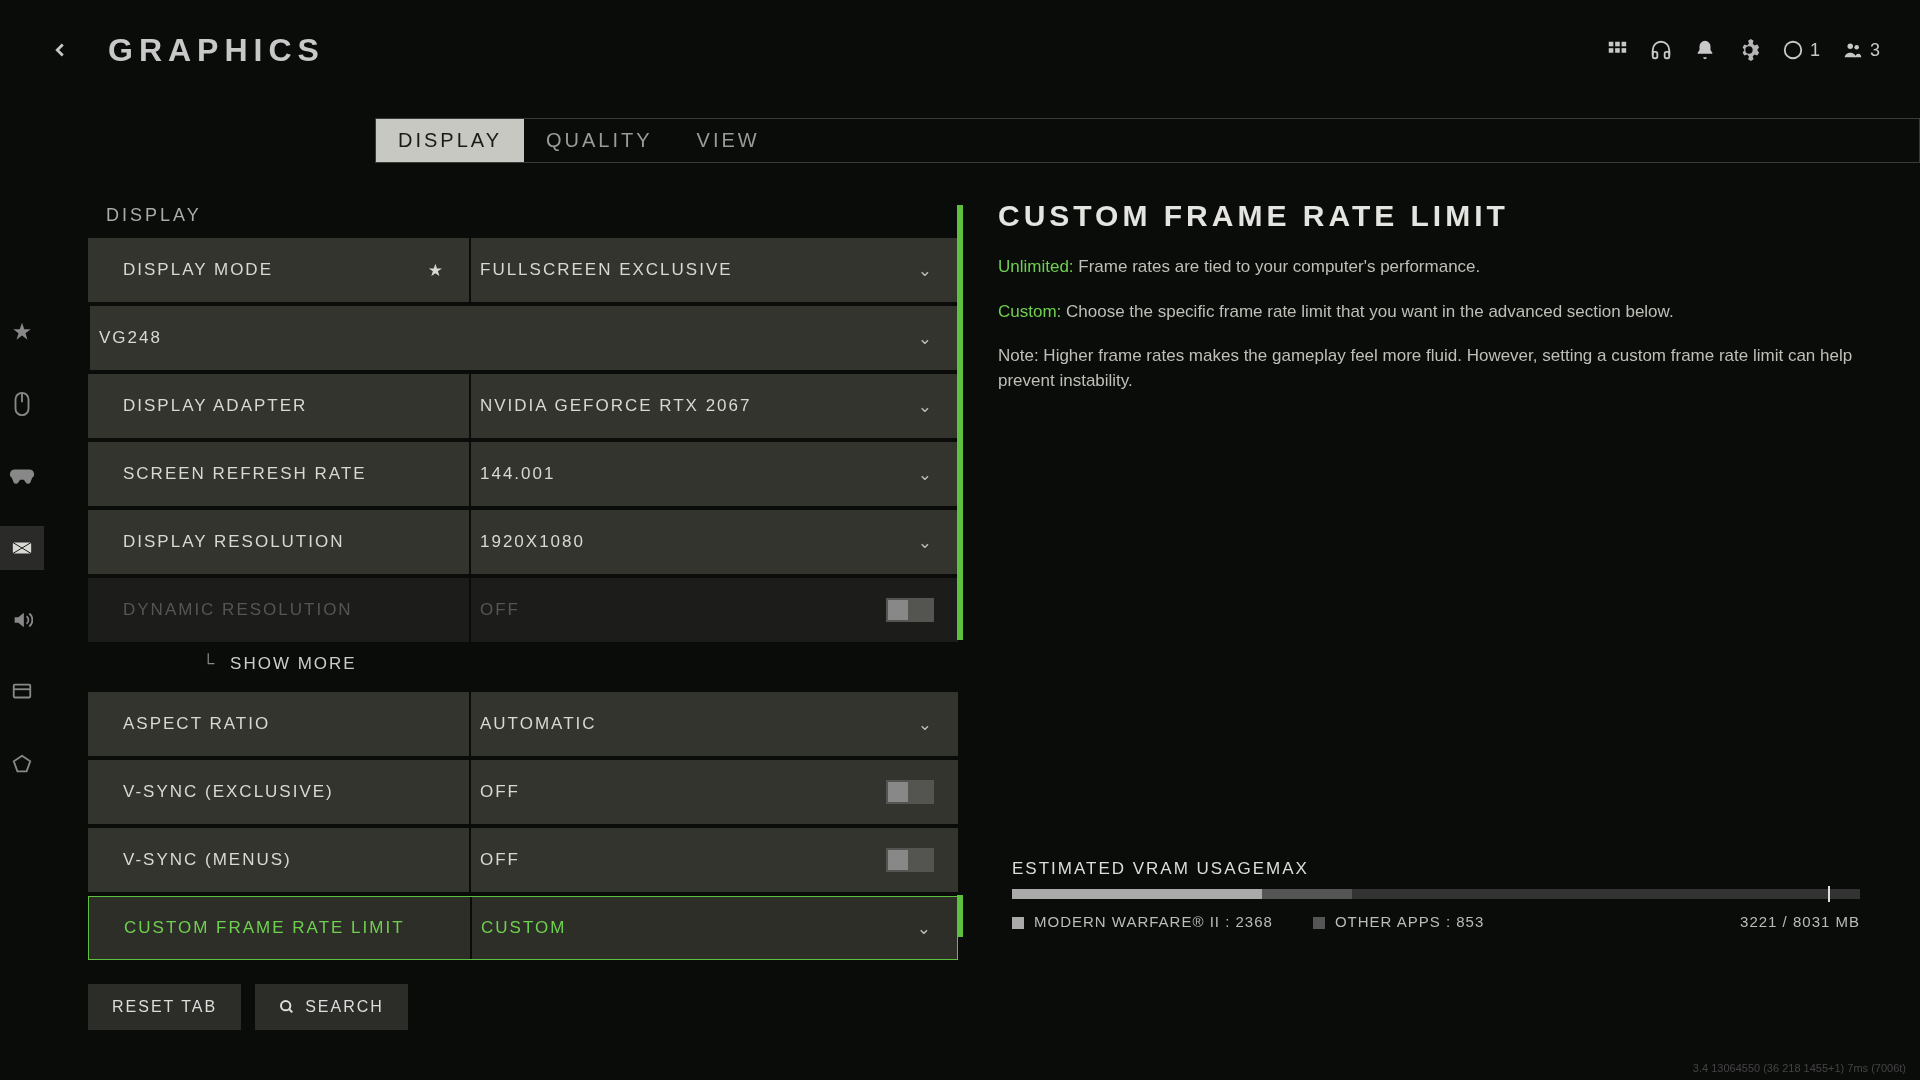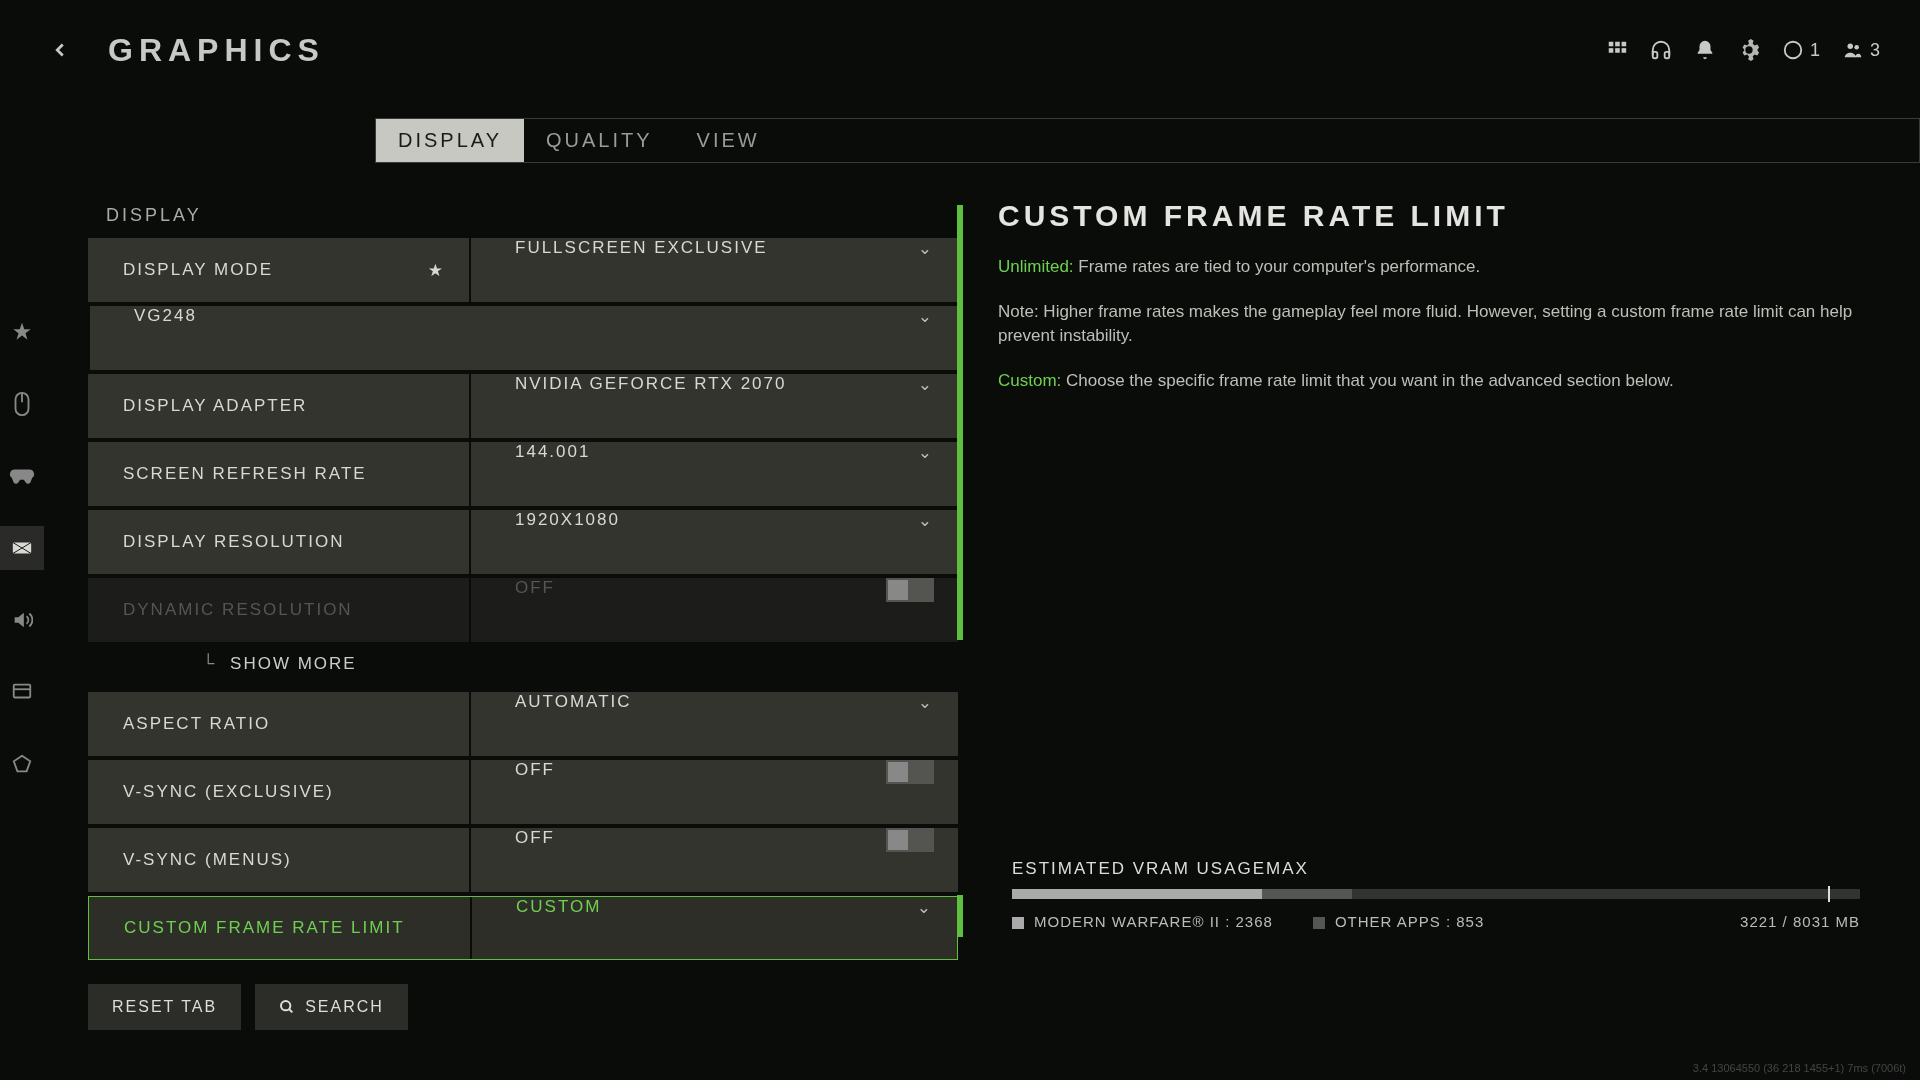--- a/index.html
+++ b/index.html
@@ -26,21 +26,21 @@
 
 .main{display:flex;margin-top:30px}
 .left-col{width:870px;margin-left:88px}
 .right-col{flex:1;margin-left:40px;margin-right:60px}
 
 .section-title{font-size:18px;letter-spacing:3px;color:#aaa;padding:12px 18px}
 
 
 .row{display:flex;background:#34342e;margin-bottom:4px;height:64px;cursor:pointer}
 .row-label{width:381px;display:flex;align-items:center;padding-left:35px;font-size:17px;letter-spacing:2px;color:#d8d8d4;position:relative}
-.row-value{flex:1;display:flex;align-items:flex-start;padding-left:44px;font-size:17px;letter-spacing:2px;color:#d8d8d4;position:relative;border-left:2px solid #0a0c0a}
+.row-value{flex:1;display:flex;align-items:center;padding-left:9px;font-size:17px;letter-spacing:2px;color:#d8d8d4;position:relative;border-left:2px solid #0a0c0a}
 .row.disabled{background:#1c1c1a}
 .row.disabled .row-label,.row.disabled .row-value{color:#555}
 .row.selected{background:#2e2e28;border:1px solid #5fbf3f}
 .row.selected .row-label,.row.selected .row-value{color:#6fd050}
 .star-ic{position:absolute;right:24px}
 .chev{position:absolute;right:24px;color:#bbb}
 .toggle{position:absolute;right:24px;width:48px;height:24px;background:#545450;display:flex;align-items:center}
 .toggle-knob{width:20px;height:20px;background:#888;margin-left:2px}
 
 .show-more{background:transparent;display:flex;align-items:center;padding:8px 0 18px 114px;font-size:17px;letter-spacing:2px;color:#ccc;cursor:pointer}
@@ -195,21 +195,21 @@
       <div class="row-value">
           <span>VG248</span>
           <span class="chev">⌄</span>
         </div>
     </div>
     <div class="row">
       <div class="row-label">
           <span>DISPLAY ADAPTER</span>
         </div>
       <div class="row-value">
-          <span>NVIDIA GEFORCE RTX 2070</span>
+          <span>NVIDIA GEFORCE RTX 2067</span>
           <span class="chev">⌄</span>
         </div>
     </div>
     <div class="row">
       <div class="row-label">
           <span>SCREEN REFRESH RATE</span>
         </div>
       <div class="row-value">
           <span>144.001</span>
           <span class="chev">⌄</span>
@@ -278,22 +278,22 @@
           <span>CUSTOM</span>
           <span class="chev">⌄</span>
         </div>
     </div>
   </div>
 
   <div class="right-col">
     <div class="detail-title">CUSTOM FRAME RATE LIMIT</div>
     <div class="detail-body">
       <p><span class="kw">Unlimited:</span><span> Frame rates are tied to your computer's performance.</span></p>
+      <p><span class="kw">Custom:</span><span> Choose the specific frame rate limit that you want in the advanced section below.</span></p>
       <p>Note: Higher frame rates makes the gameplay feel more fluid. However, setting a custom frame rate limit can help prevent instability.</p>
-      <p><span class="kw">Custom:</span><span> Choose the specific frame rate limit that you want in the advanced section below.</span></p>
     </div>
   </div>
 </div>
 
 <div class="vram">
   <div class="vram-head">
     <span>ESTIMATED VRAM USAGE</span>
     <span>MAX</span>
   </div>
   <div class="vram-bar">

